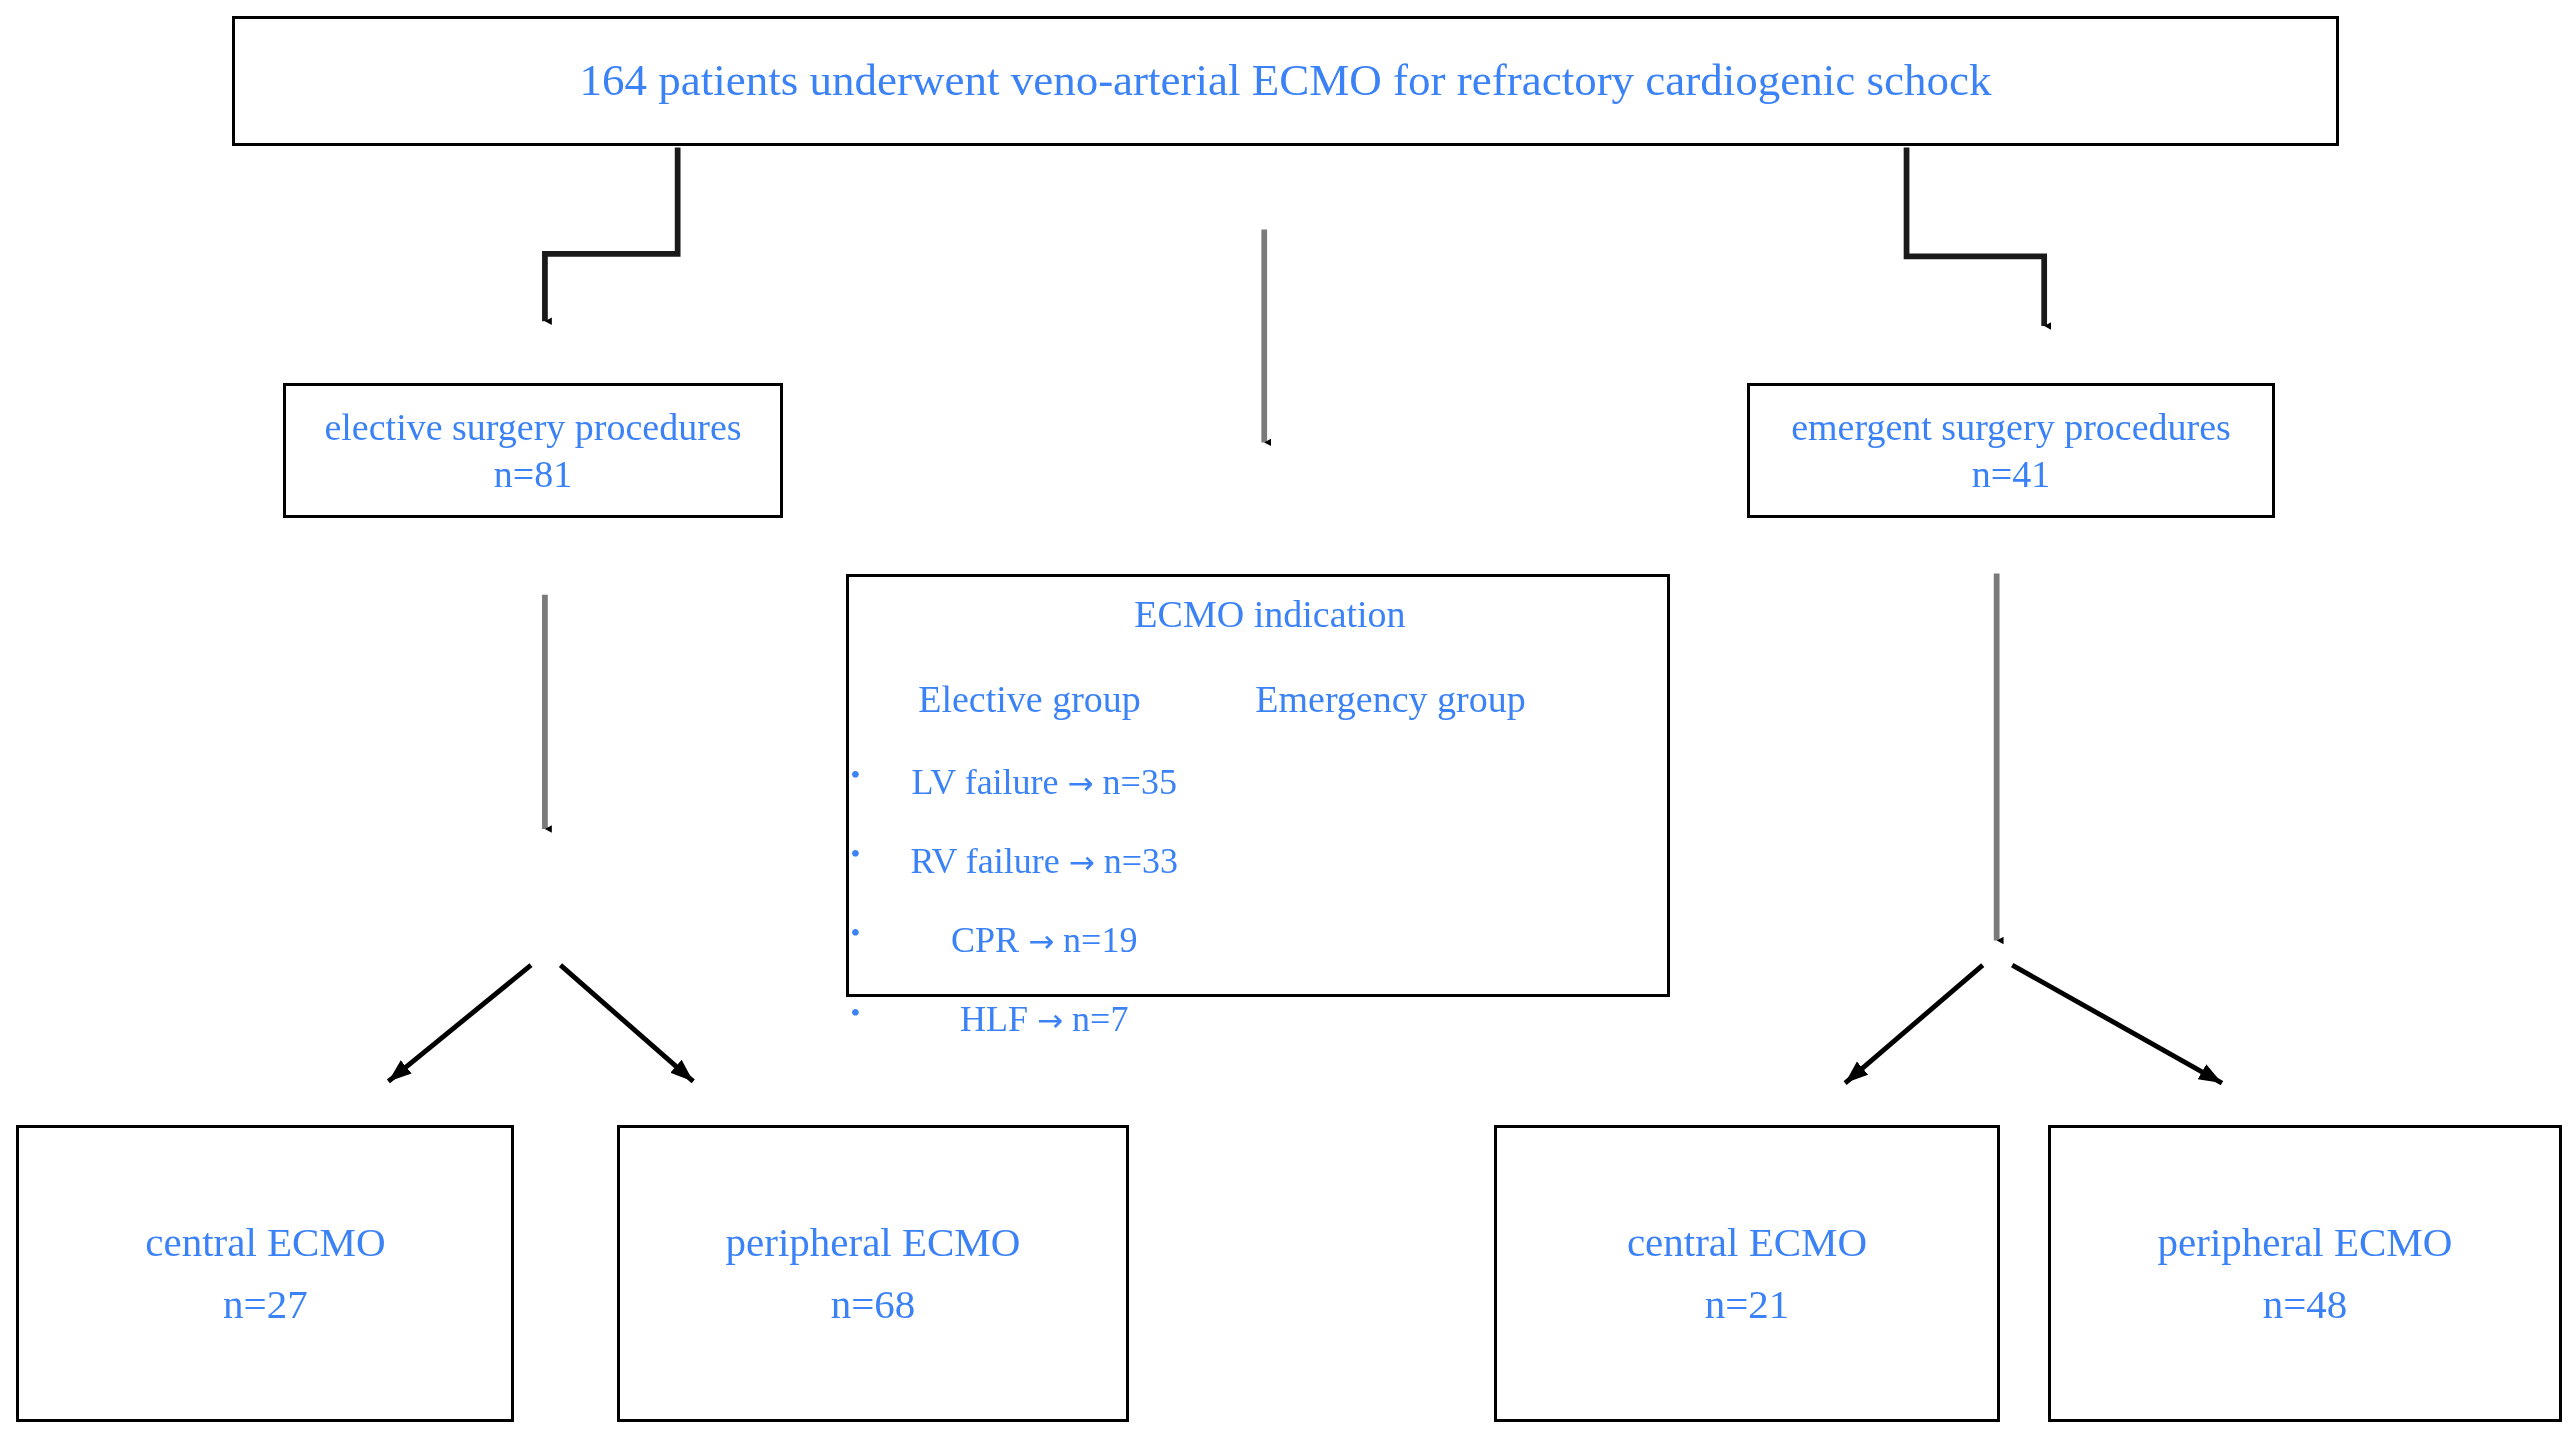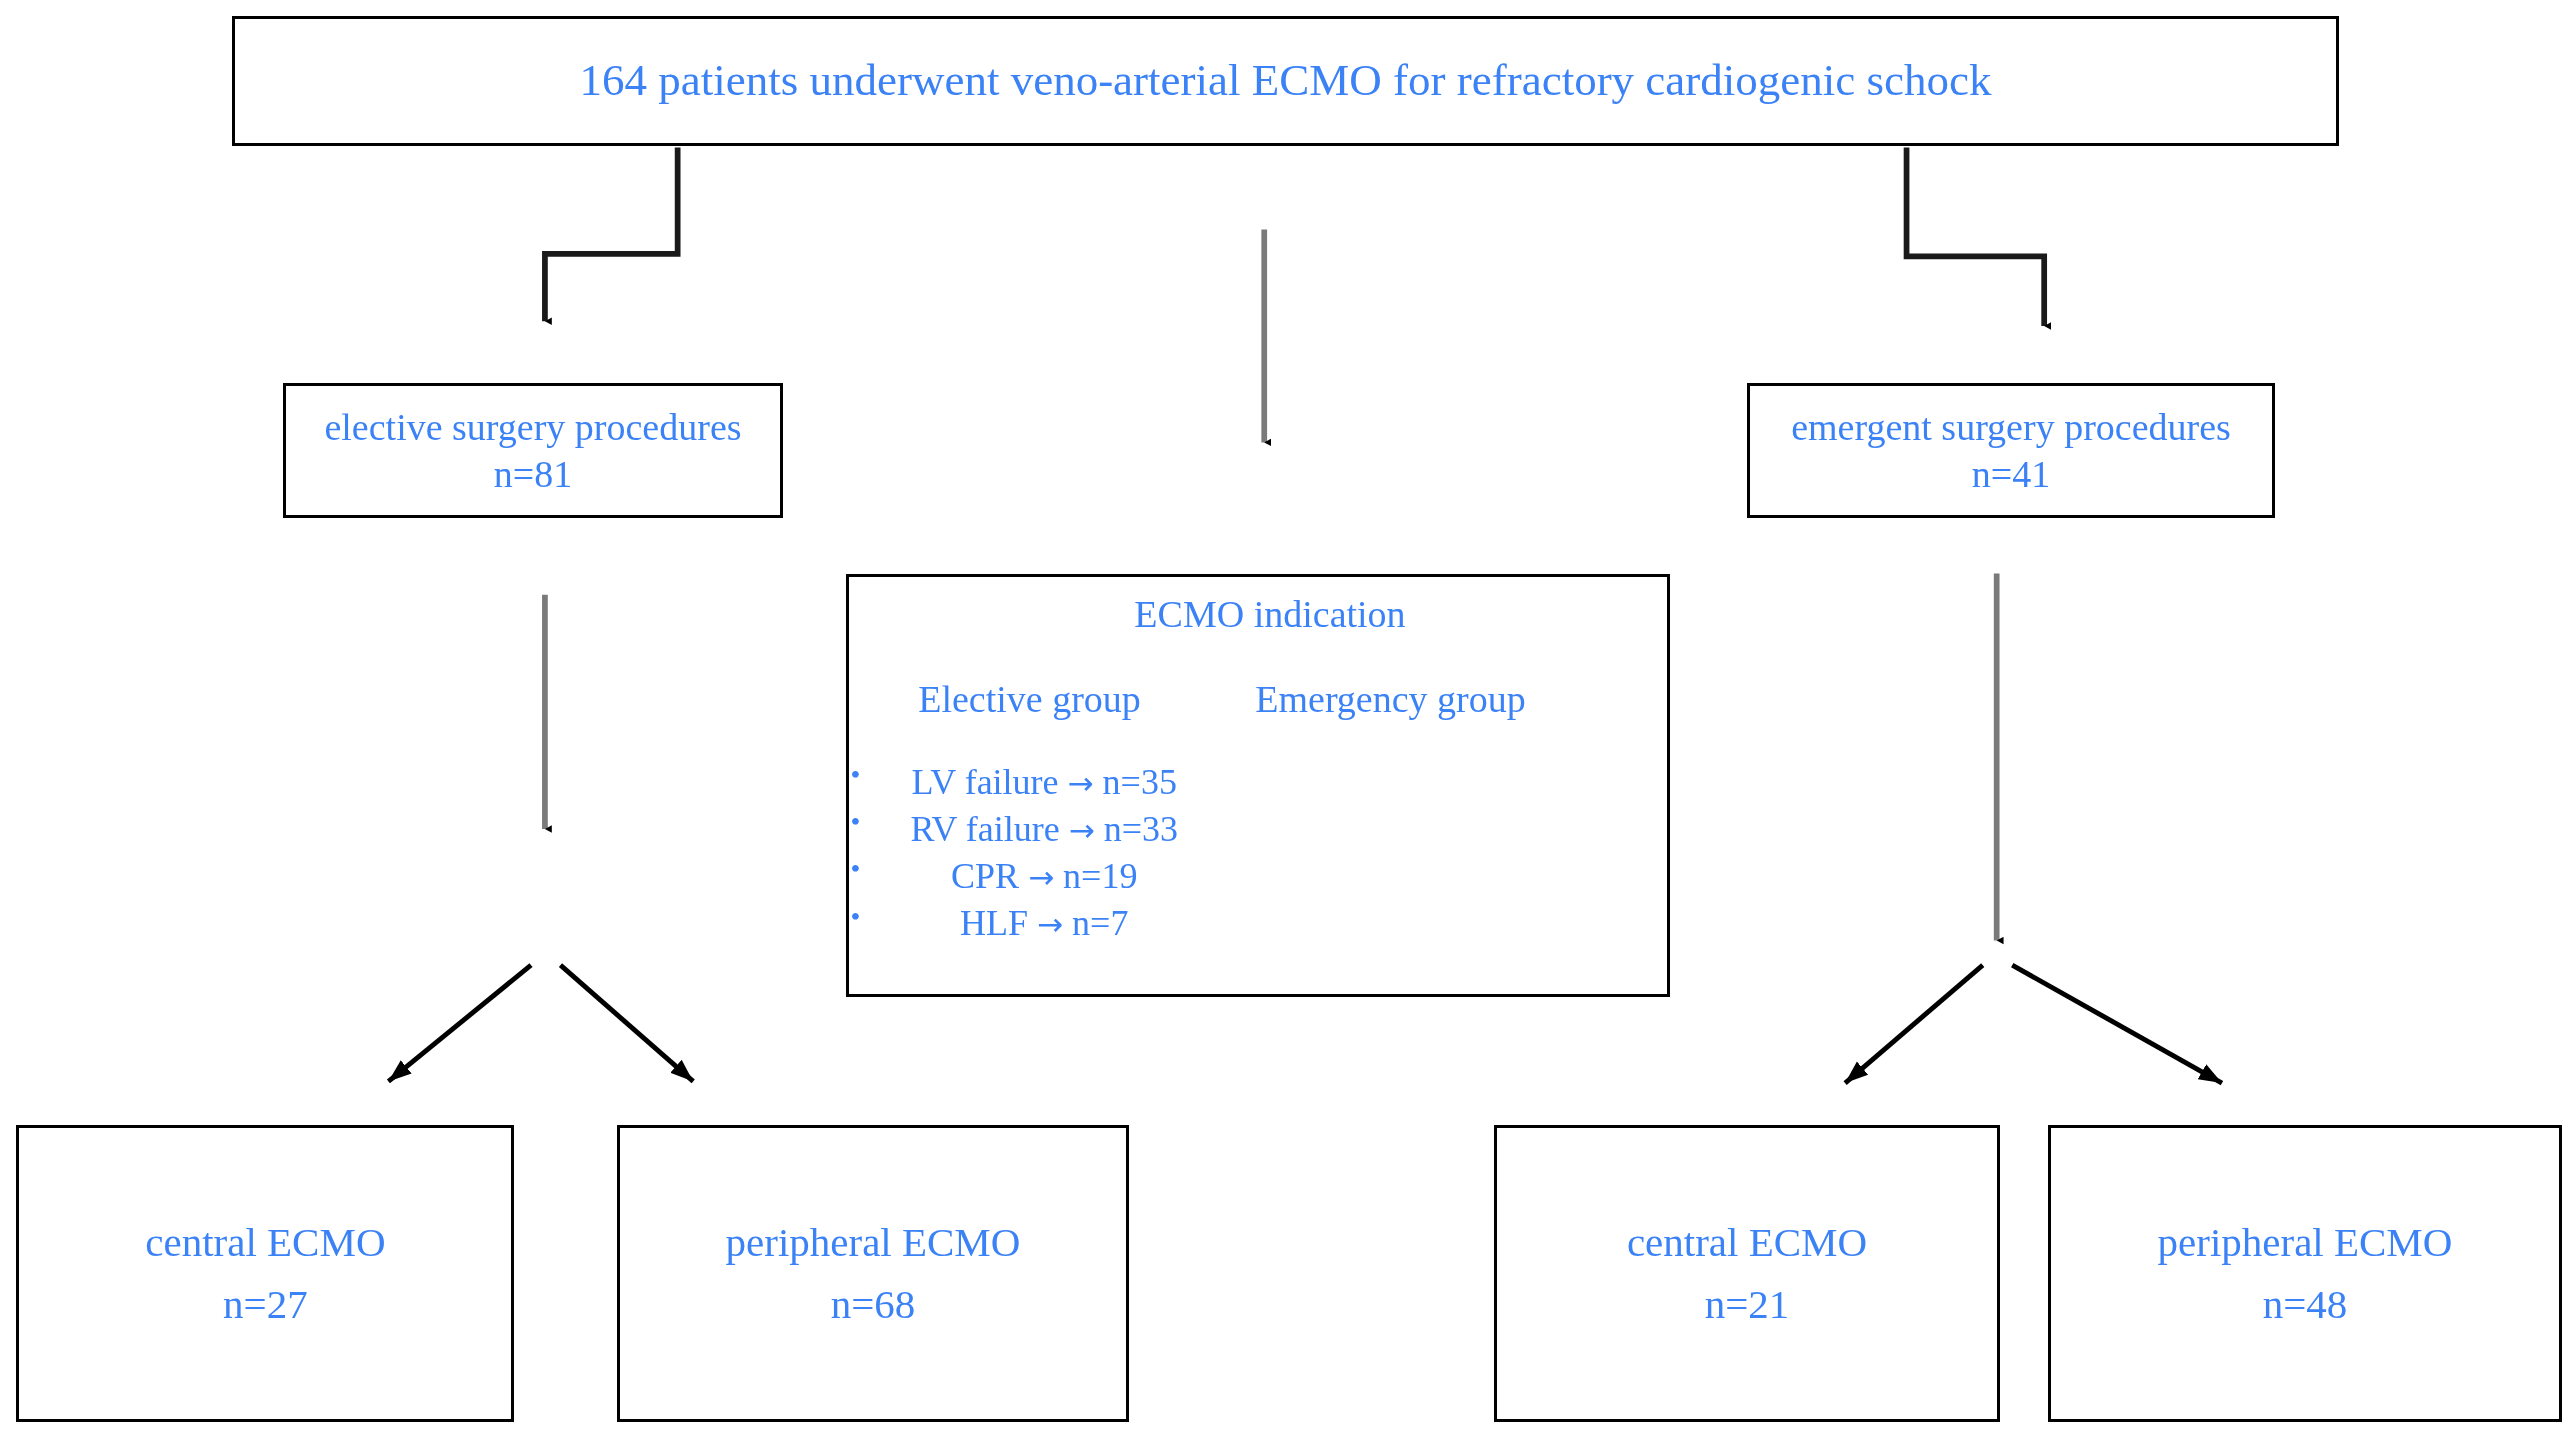--- a/index.html
+++ b/index.html
@@ -95,20 +95,21 @@
     padding: 0;
   }
   .ind-list li {
     font-size: 36px;
     line-height: 1.31;
     white-space: nowrap;
     position: relative;
   }
   .ind-col.bulleted .ind-list li {
     padding-left: 29.5px;
+    margin-top: 32px;
   }
   .ind-col.bulleted .ind-list li::before {
     content: "\2022";
     position: absolute;
     left: 1.6px;
     top: -1.6px;
     font-size: 28px;
   }
   .arrow-glyph {
     font-family: "DejaVu Sans", sans-serif;

